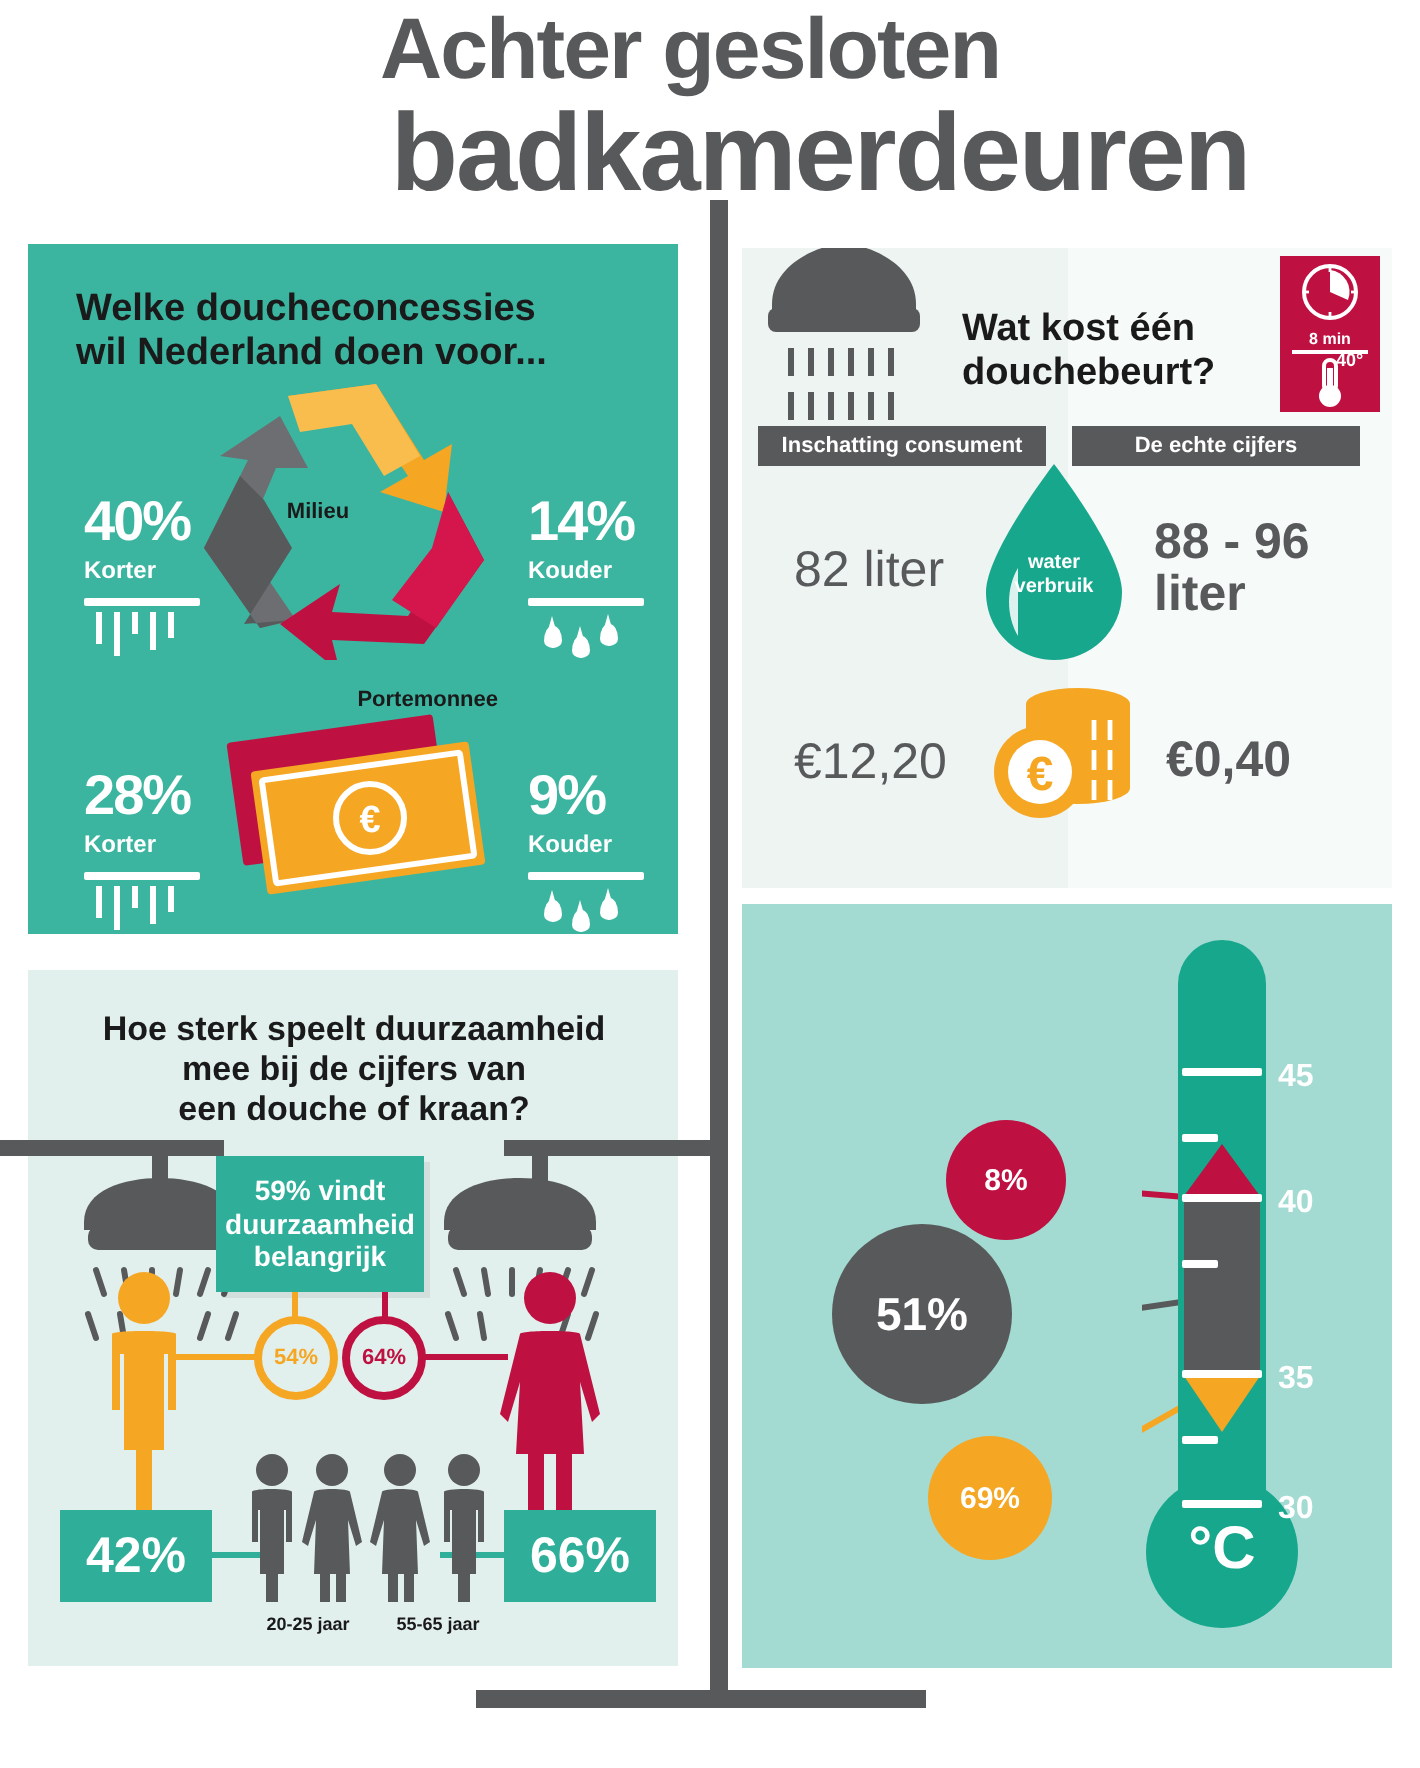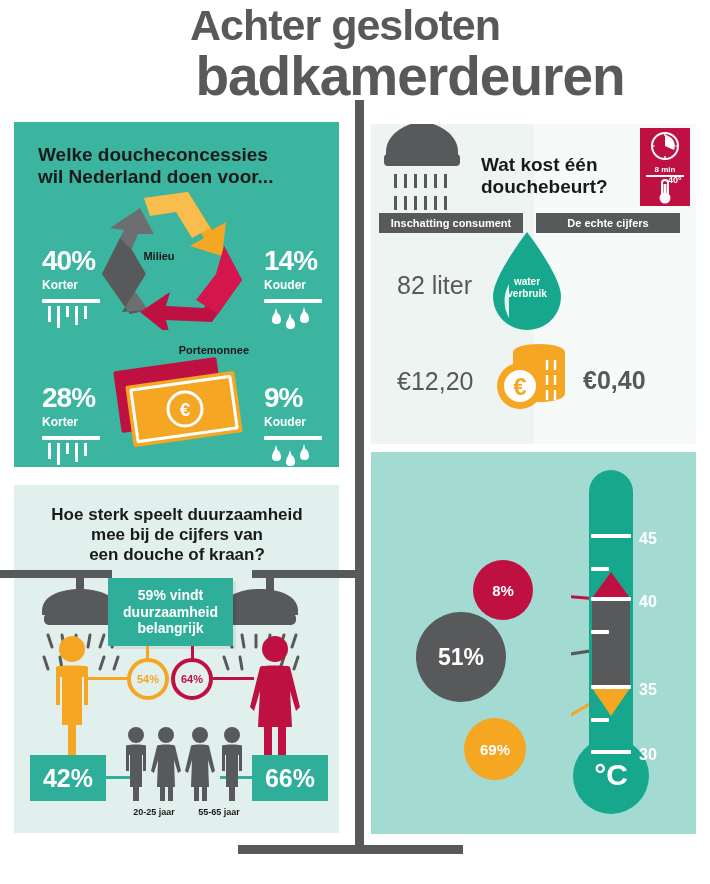--- a/index.html
+++ b/index.html
@@ -123,21 +123,21 @@
   .drop-big { position: absolute; left: 118px; top: 108px; width: 76px; height: 100px; }
   .drop-big .dtext {
     position: absolute; left: 0; top: 44px; width: 76px; text-align: center;
     color: #fff; font-size: 10px; font-weight: bold; line-height: 1.15; z-index: 3;
   }
   .coins { position: absolute; left: 118px; top: 218px; width: 82px; height: 70px; }
 
   
   .bl-title { position: absolute; left: 16px; top: 20px; width: 294px; text-align: center; font-size: 17px; }
   .callout {
-    position: absolute; left: 94px; top: 93px; width: 125px; height: 68px;
+    position: absolute; left: 94px; top: 93px; width: 104px; height: 68px;
     background: #2FAF9A; color: #fff; font-size: 14px; font-weight: bold;
     display: flex; align-items: center; justify-content: center; text-align: center;
     line-height: 1.2; box-shadow: 3px 3px 0 rgba(0,0,0,0.07);
   }
   .person { position: absolute; }
   .pct-circle {
     position: absolute; border-radius: 50%; background: #E2F0ED;
     display: flex; align-items: center; justify-content: center;
     font-size: 11px; font-weight: bold;
   }
@@ -347,20 +347,24 @@
     <div class="drop-big">
       <svg viewBox="0 0 76 100" width="76" height="100" style="position:absolute;left:0;top:0;">
         <path d="M38 0 C38 0 72 44 72 64 C72 84 56 98 38 98 C20 98 4 84 4 64 C4 44 38 0 38 0 Z" fill="#17A78C"></path>
         <path d="M20 52 C14 62 14 76 20 86 L20 52 Z" fill="#ffffff" opacity="0.85"></path>
       </svg>
       <div class="dtext">
         <div>water</div>
         <div>verbruik</div>
       </div>
     </div>
+    <div class="bigval bold v-8896">
+      <div>88 - 96</div>
+      <div>liter</div>
+    </div>
 
     <div class="bigval v-1220">€12,20</div>
     <div class="coins">
       <svg viewBox="0 0 82 70" width="82" height="70">
         <ellipse cx="50" cy="10" rx="26" ry="8" fill="#F5A623"></ellipse>
         <rect x="24" y="10" width="52" height="42" fill="#F5A623"></rect>
         <ellipse cx="50" cy="52" rx="26" ry="8" fill="#F5A623"></ellipse>
         <g stroke="#FFFFFF" stroke-width="2.4">
           <line x1="58" y1="18" x2="58" y2="28"></line>
             <line x1="66" y1="18" x2="66" y2="28"></line>

